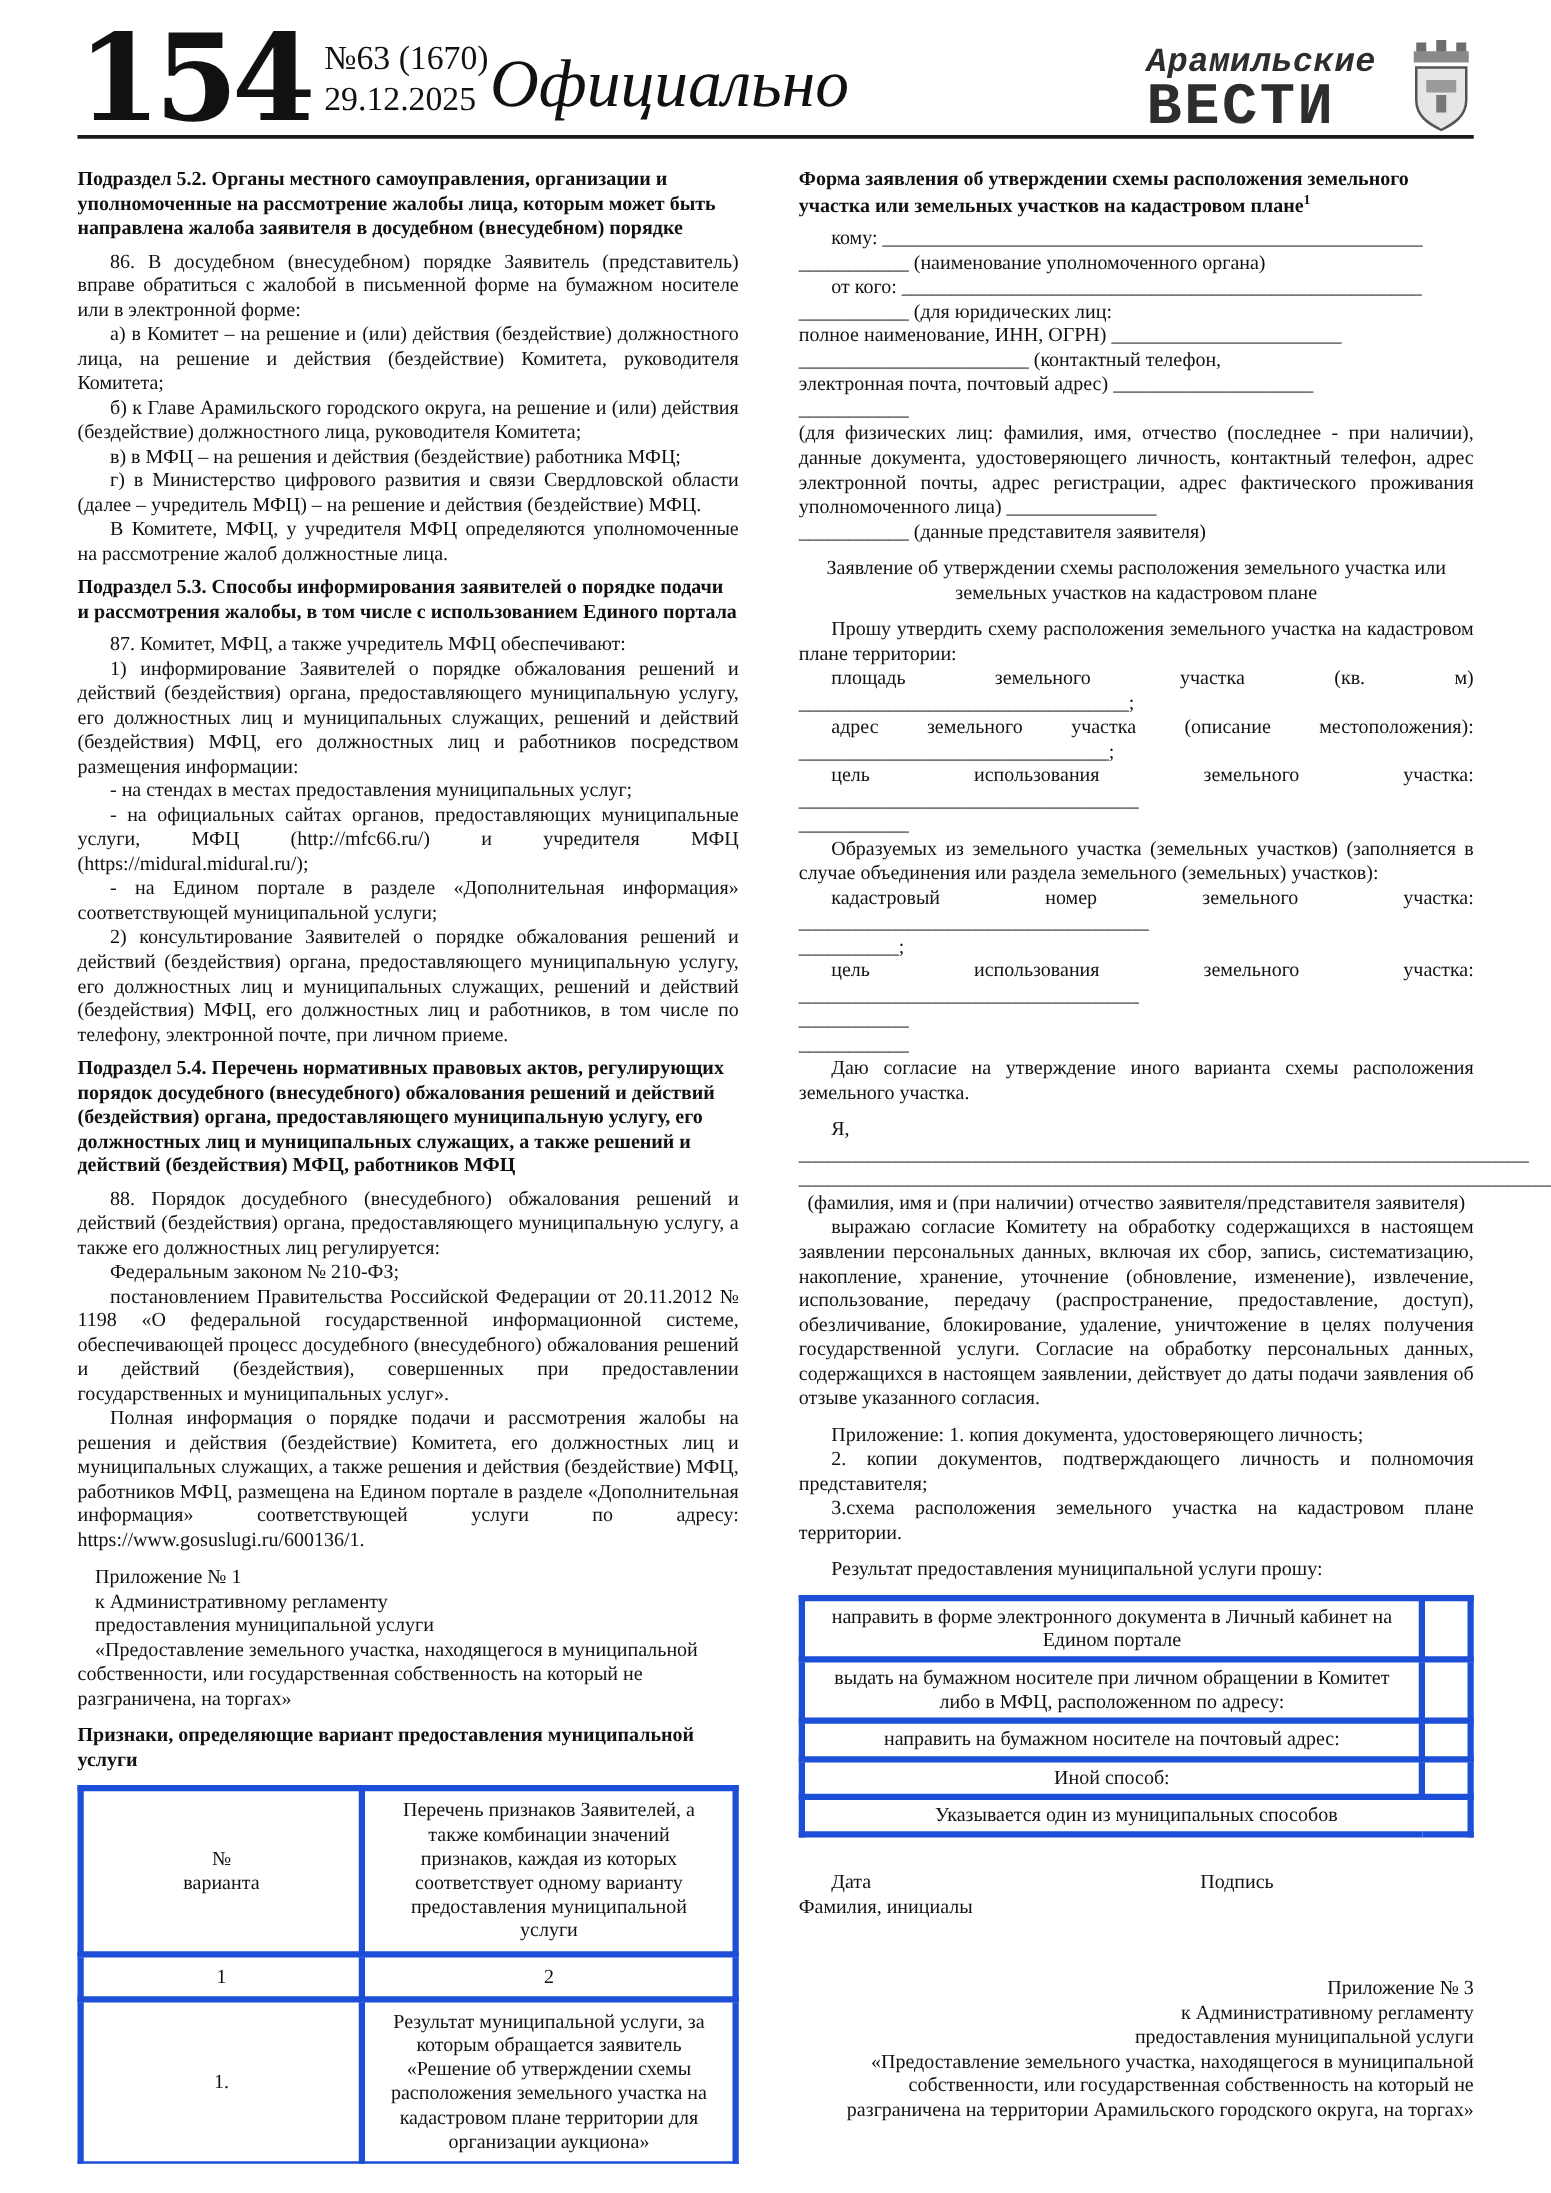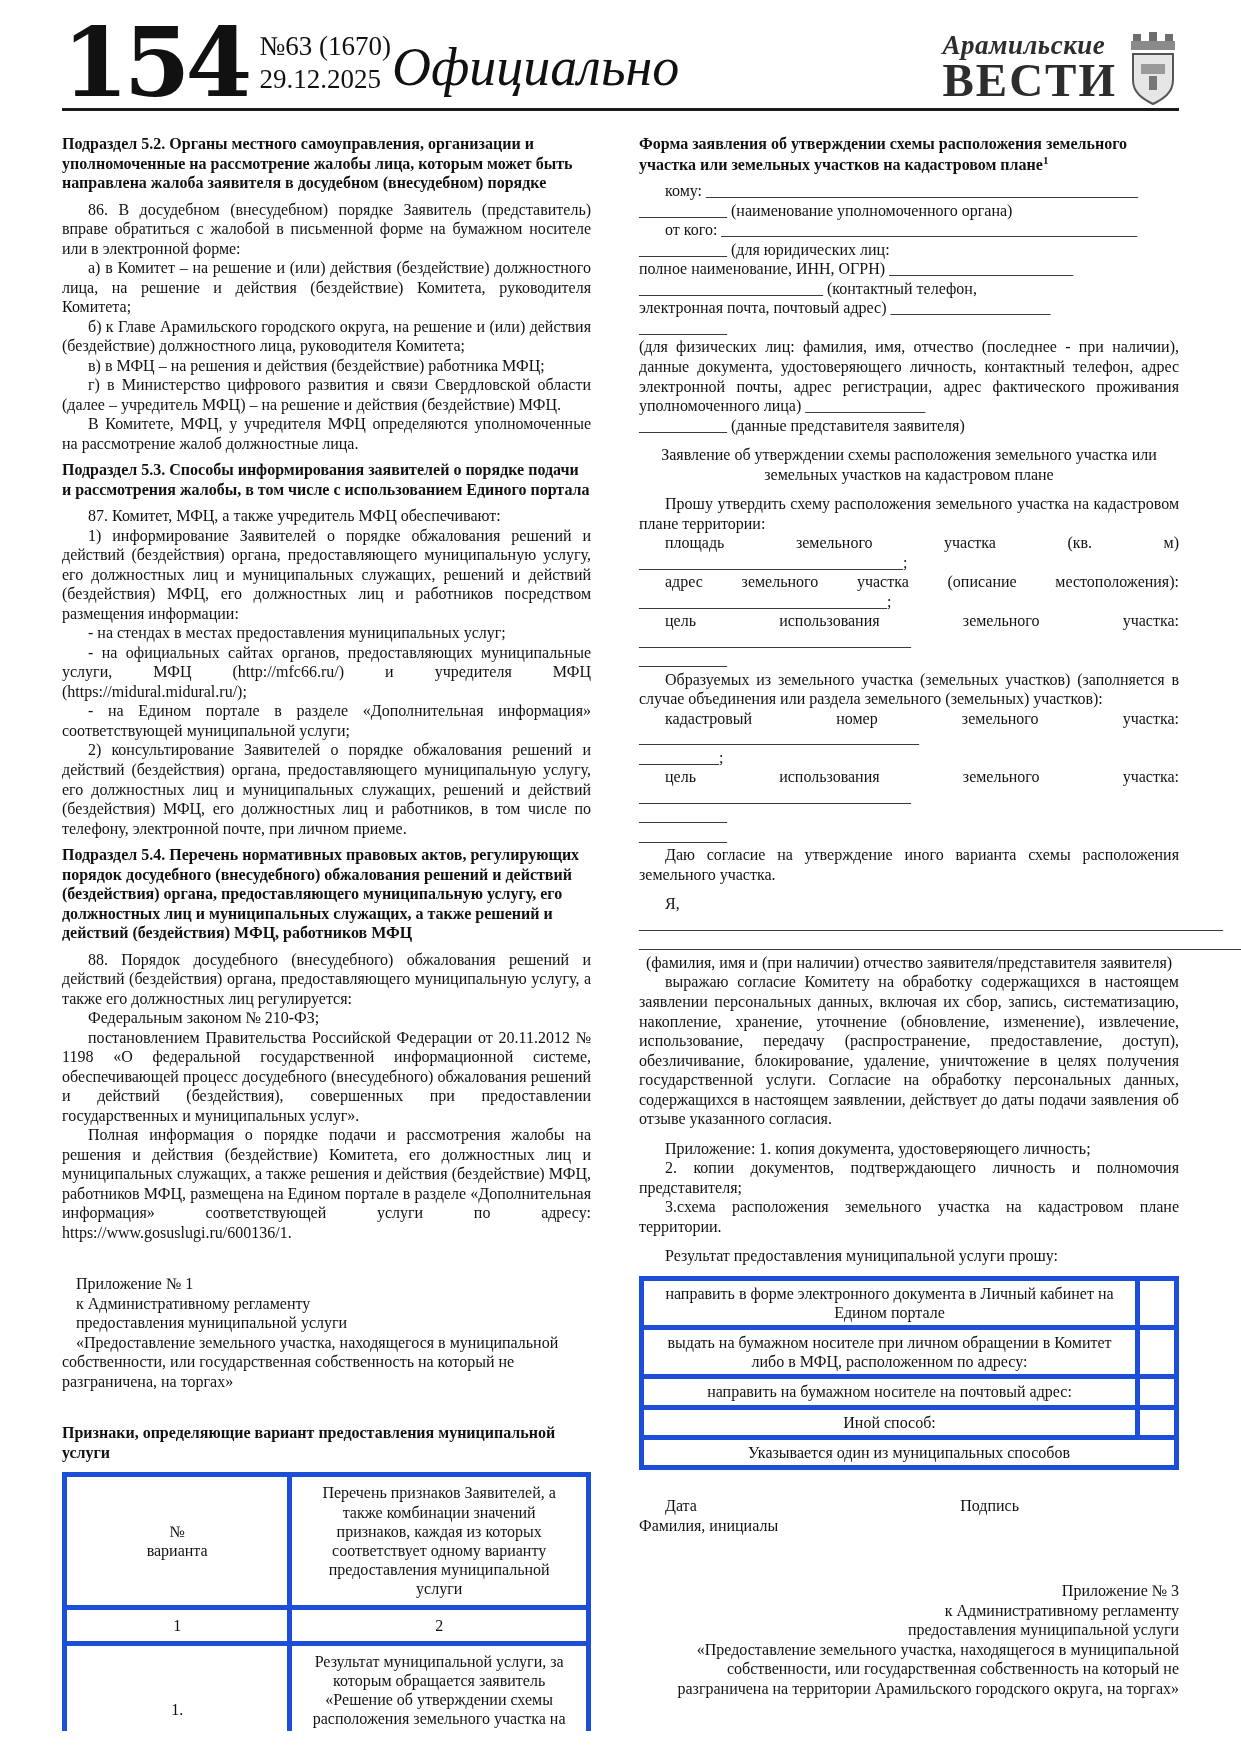--- a/index.html
+++ b/index.html
@@ -7,38 +7,38 @@
     width:1241px;height:1754px;background:#ffffff;color:#111;
     font-family:"Liberation Serif","DejaVu Serif",serif;
     position:relative;box-sizing:border-box;overflow:hidden;
   }
   
   .masthead{display:flex;align-items:flex-start;padding:24px 62px 0 62px;height:104px;box-sizing:border-box;}
   .mast-left{display:flex;align-items:flex-start;gap:12px;flex:0 0 330px;}
   .page-num{font-size:96px;font-weight:bold;line-height:.82;letter-spacing:-5px;font-family:"DejaVu Serif",serif;}
   .issue-block{font-size:27px;line-height:1.22;padding-top:6px;white-space:nowrap;}
   .section-title{flex:1;font-style:italic;font-size:54px;line-height:1;padding-top:16px;}
-  .brand{display:flex;align-items:flex-start;gap:10px;flex:0 0 300px;justify-content:flex-end;padding-top:8px;}
+  .brand{display:flex;align-items:flex-end;gap:26px;flex:0 0 300px;justify-content:flex-end;padding-top:8px;font-family:Liberation Mono, monospace;}
   .brand-text{text-align:left;color:#2d2d2d;}
   .brand-top{font-style:italic;font-weight:bold;font-size:27px;line-height:1;letter-spacing:.5px;}
   .brand-bottom{font-weight:bold;font-size:47px;line-height:.92;letter-spacing:2px;}
   .coat svg{display:block;}
   .rule{border-top:3px solid #1a1a1a;margin:4px 62px 0 62px;}
   
   .columns{display:flex;gap:36px;padding:16px 62px 30px 62px;height:1620px;box-sizing:border-box;overflow:hidden;}
   .col{width:540px;font-size:16px;line-height:1.22;}
   .col-right{display:flex;flex-direction:column;margin-left:12px;}
   p{margin:0;}
   .h{font-weight:bold;margin:7px 0;}
   .p{text-align:justify;text-indent:26px;}
   .pn{text-align:justify;}
   .app{text-align:left;text-indent:14px;}
   .capc{text-align:center;}
   .rt{text-align:right;}
-  .mt{margin-top:32px;}
+  .mt{margin-top:10px;}
   .mt-lg{margin-top:46px;}
   .mt-sm{margin-top:10px;}
   
   table{border-collapse:collapse;width:100%;margin:10px 0;}
   td{border:5px solid #1d4ed8;padding:4px 8px;vertical-align:middle;text-align:center;font-size:16px;line-height:1.2;}
   .t1 .c1{width:43%;}
   .t1 .c2{width:57%;}
   .t1 td{padding:6px 12px;}
   .pre{white-space:pre-line;}
   .t2 .rc{width:30px;padding:2px;}

